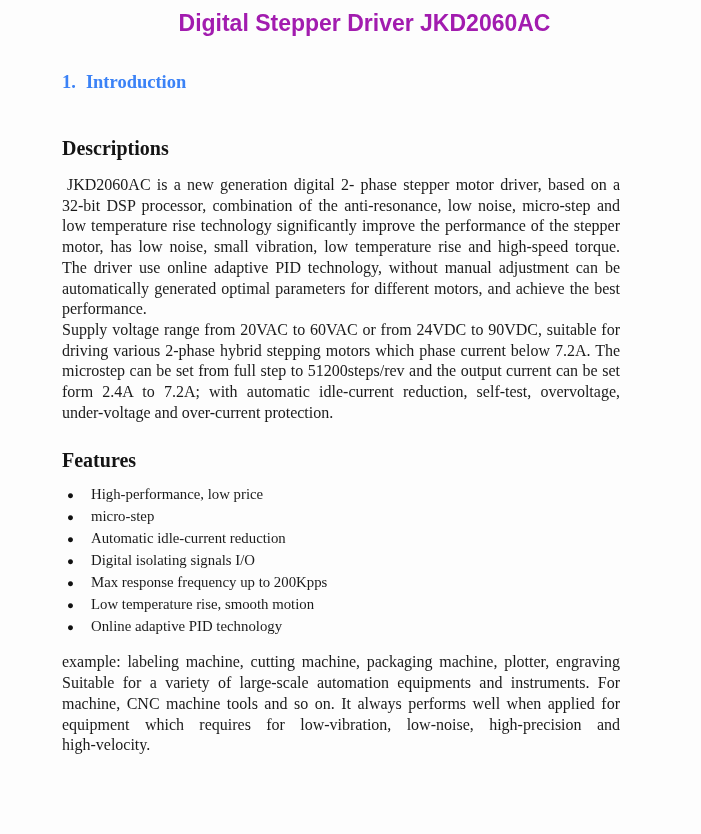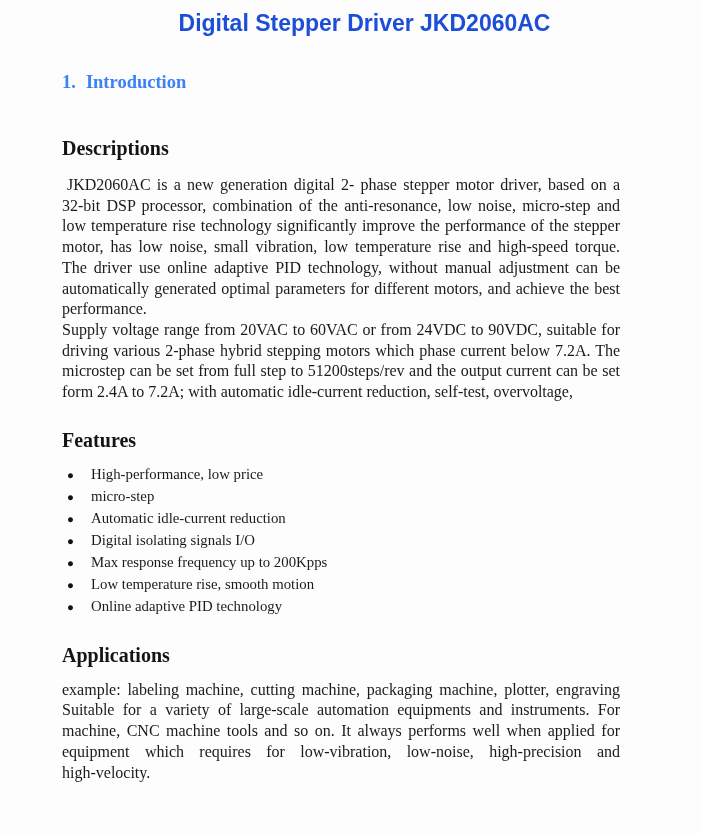--- a/index.html
+++ b/index.html
@@ -16,21 +16,21 @@
     overflow: hidden;
   }
   .doc-title {
     margin-top: 9px;
     padding-left: 28px;
     text-align: center;
     font-family: "Liberation Sans", sans-serif;
     font-weight: bold;
     font-size: 23px;
     line-height: 28px;
-    color: #1d4ed8;
+    color: #a21caf;
   }
   .content {
     padding-left: 62px;
     width: 620px;
   }
   .h-intro {
     margin-top: 33px;
     font-weight: bold;
     font-size: 18.5px;
     line-height: 25px;
@@ -111,20 +111,21 @@
     <div class="para para-p2">
 
         <div class="line">Supply voltage range from 20VAC to 60VAC or from 24VDC to 90VDC, suitable for</div>
 
         <div class="line">driving various 2-phase hybrid stepping motors which phase current below 7.2A. The</div>
 
         <div class="line">microstep can be set from full step to 51200steps/rev and the output current can be set</div>
 
         <div class="line">form 2.4A to 7.2A; with automatic idle-current reduction, self-test, overvoltage,</div>
 
+        <div class="line">under-voltage and over-current protection.</div>
       </div>
 
     <div class="h-section h-features">Features</div>
 
     <div class="features-list">
 
         <div class="feature-item">
           <span class="bullet">●</span>
           <span class="feature-text">High-performance, low price</span>
         </div>
@@ -153,21 +154,20 @@
           <span class="bullet">●</span>
           <span class="feature-text">Low temperature rise, smooth motion</span>
         </div>
 
         <div class="feature-item">
           <span class="bullet">●</span>
           <span class="feature-text">Online adaptive PID technology</span>
         </div>
       </div>
 
-    <div class="h-section h-apps">Applications</div>
 
     <div class="para para-apps">
 
         <div class="line">example: labeling machine, cutting machine, packaging machine, plotter, engraving</div>
 
         <div class="line">Suitable for a variety of large-scale automation equipments and instruments. For</div>
 
         <div class="line">machine, CNC machine tools and so on. It always performs well when applied for</div>
 
         <div class="line">equipment which requires for low-vibration, low-noise, high-precision and</div>

